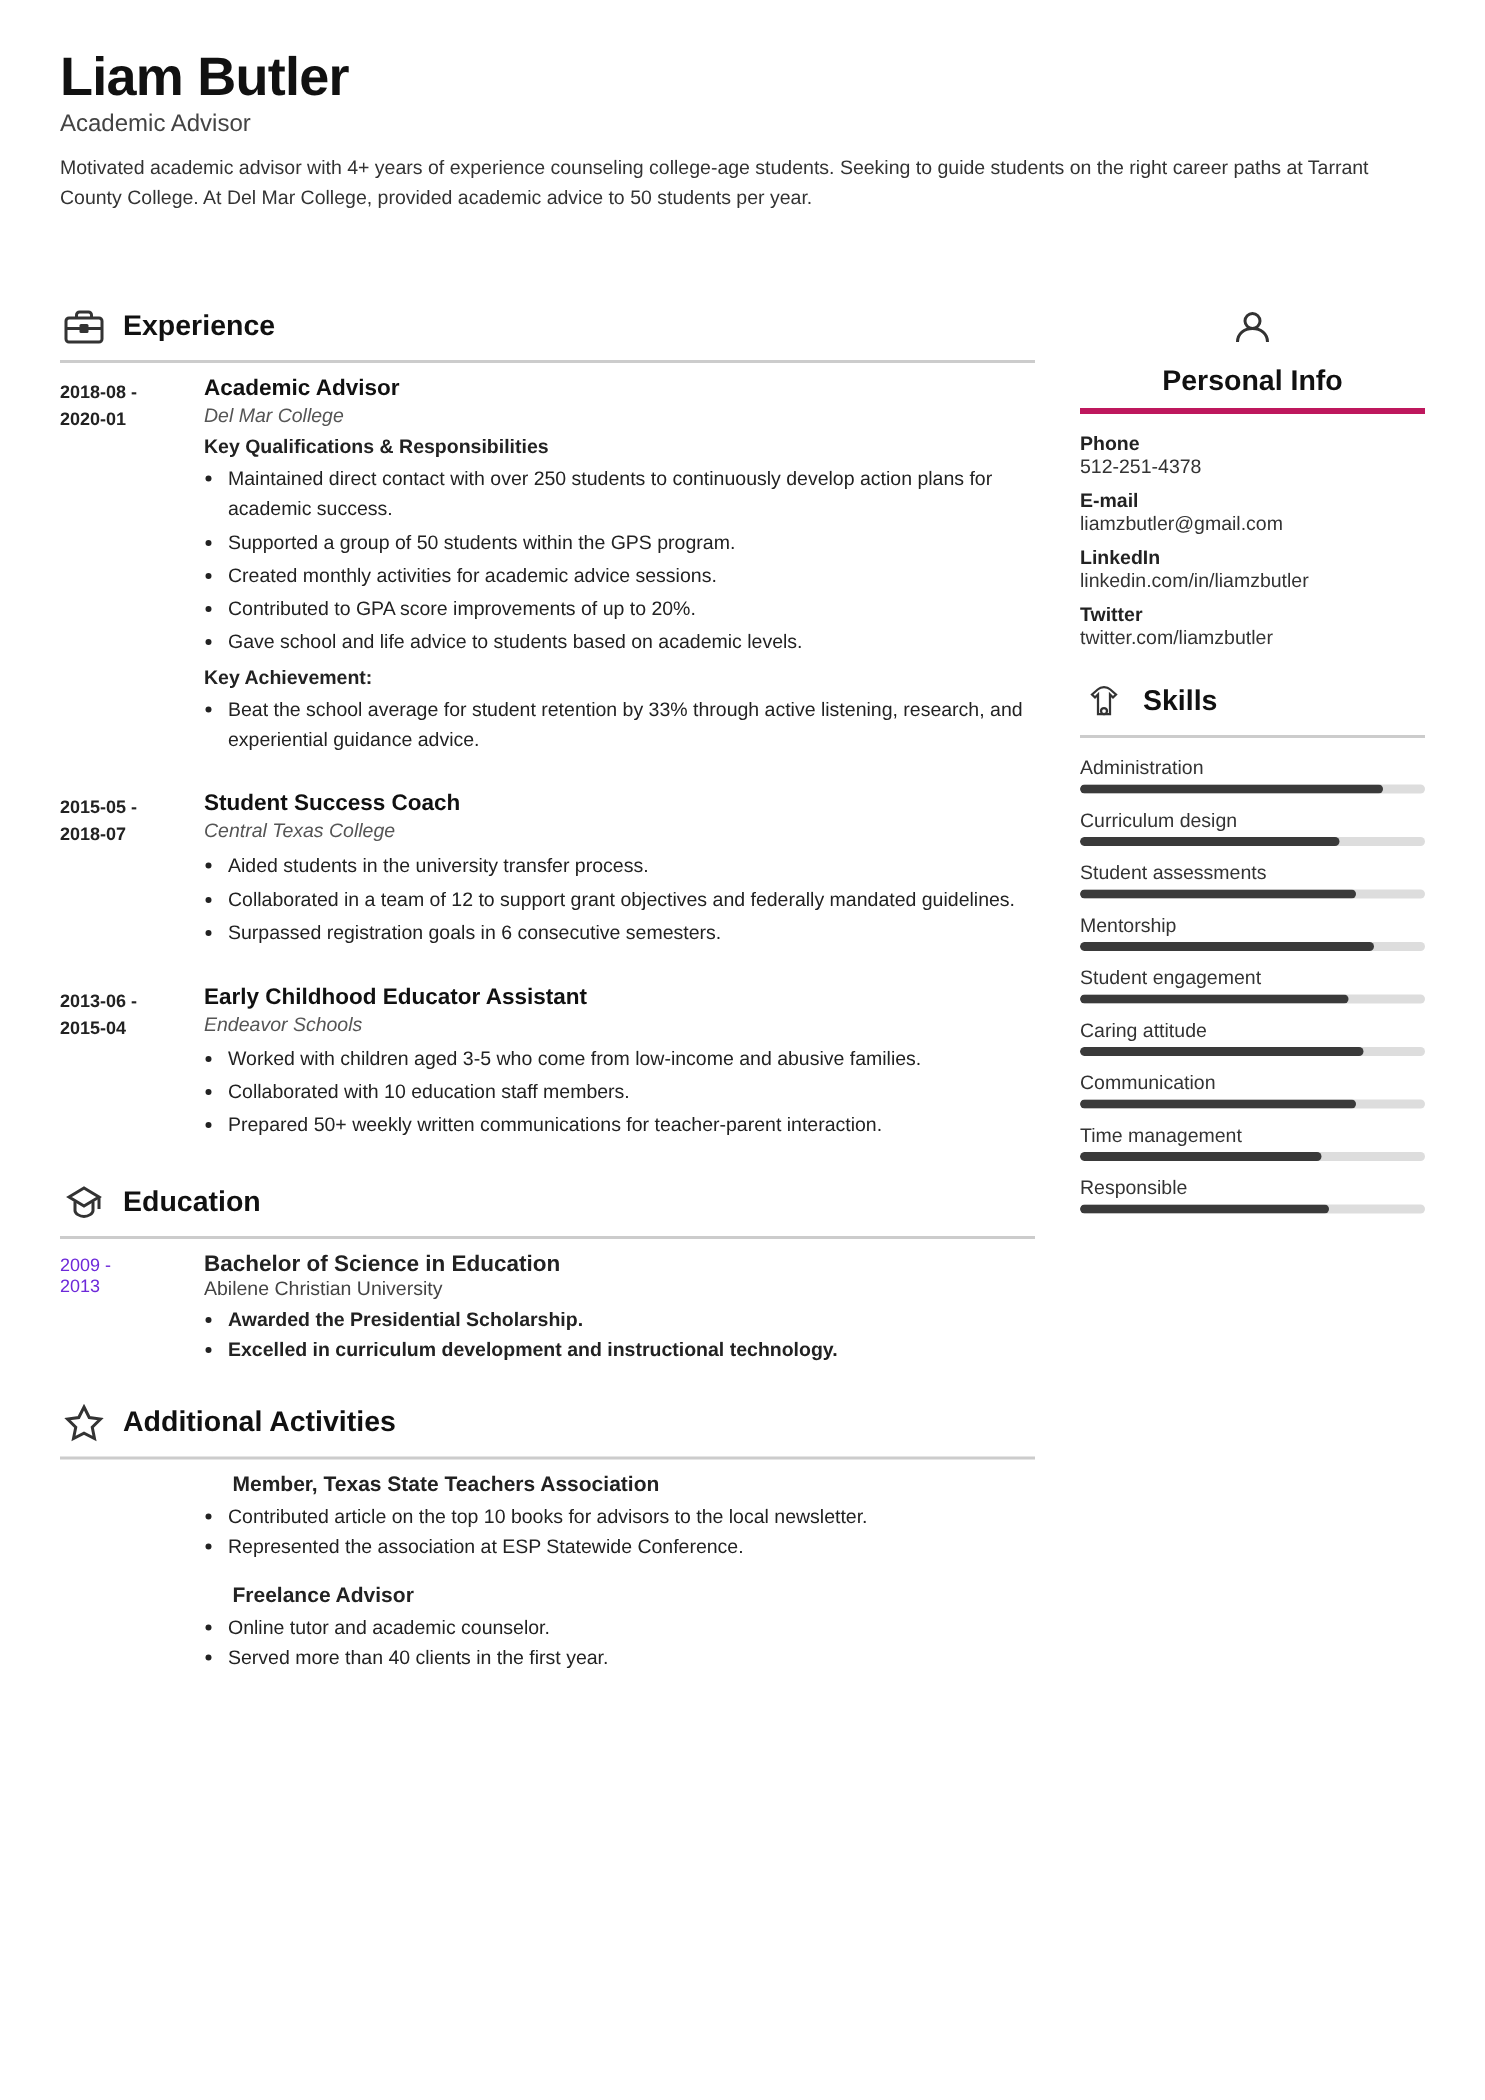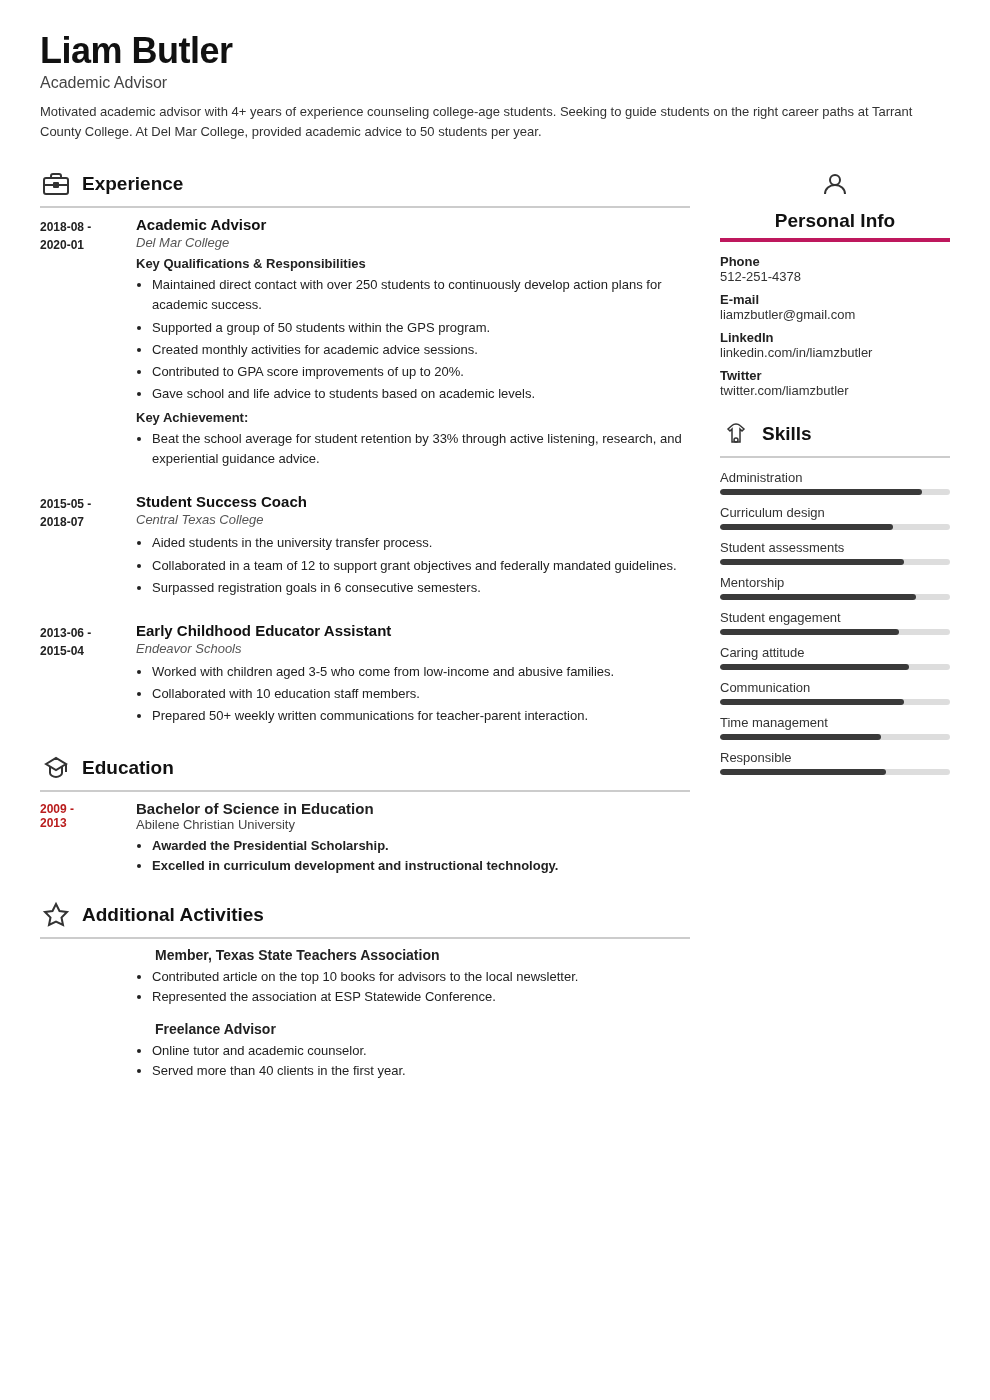--- a/index.html
+++ b/index.html
@@ -8,20 +8,21 @@
       font-size: 13px;
       color: #222;
       background: #fff;
       width: 990px;
       min-height: 1400px;
     }
     .page {
       display: flex;
       flex-direction: column;
       padding: 30px 40px 40px 40px;
+      gap: 34px;
     }
     .header {
       margin-bottom: 16px;
     }
     .header h1 {
       font-size: 36px;
       font-weight: 900;
       color: #111;
       letter-spacing: -0.5px;
     }
@@ -124,22 +125,22 @@
     }
     .edu-entry {
       display: flex;
       gap: 16px;
       margin-bottom: 14px;
     }
     .edu-date {
       width: 80px;
       flex-shrink: 0;
       font-size: 12px;
-      font-weight: 700;
-      color: #b91c1c;
+      font-weight: 400;
+      color: #6d28d9;
       padding-top: 2px;
     }
     .edu-content h3 {
       font-size: 15px;
       font-weight: 800;
     }
     .edu-content .institution {
       font-size: 13px;
       color: #444;
       margin-bottom: 4px;

